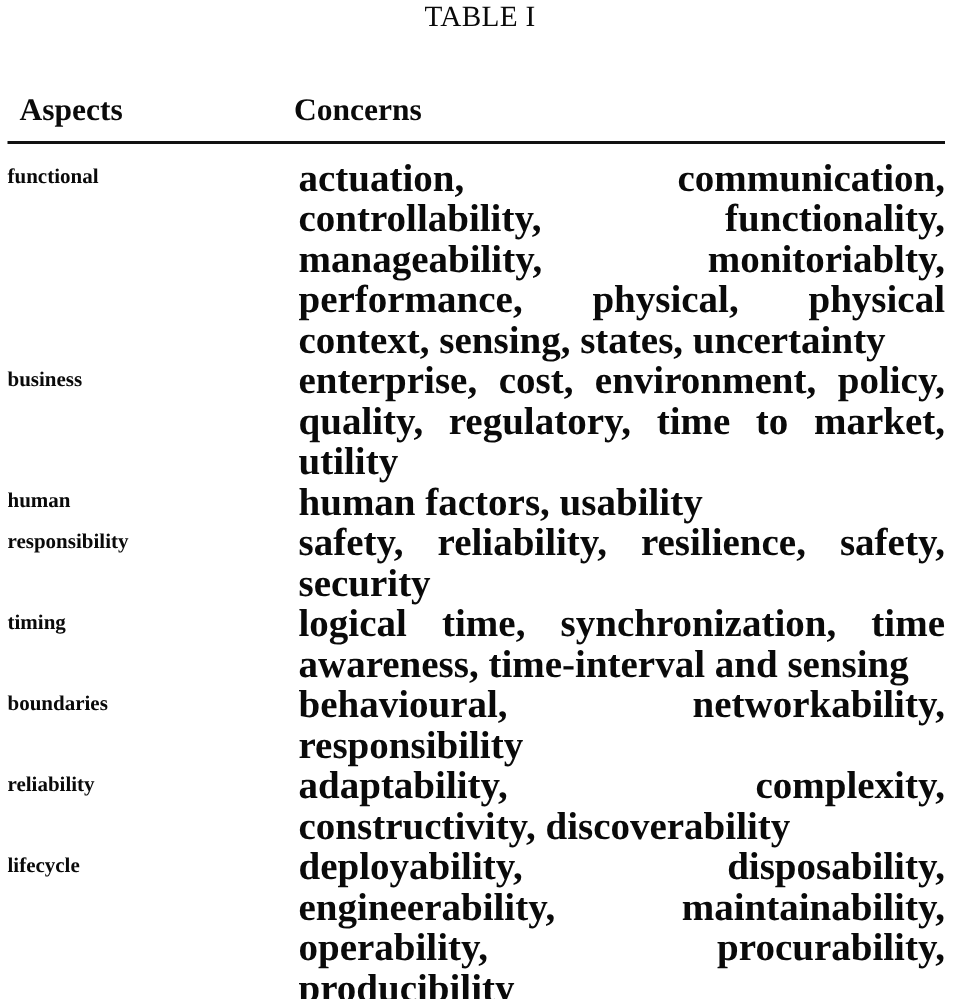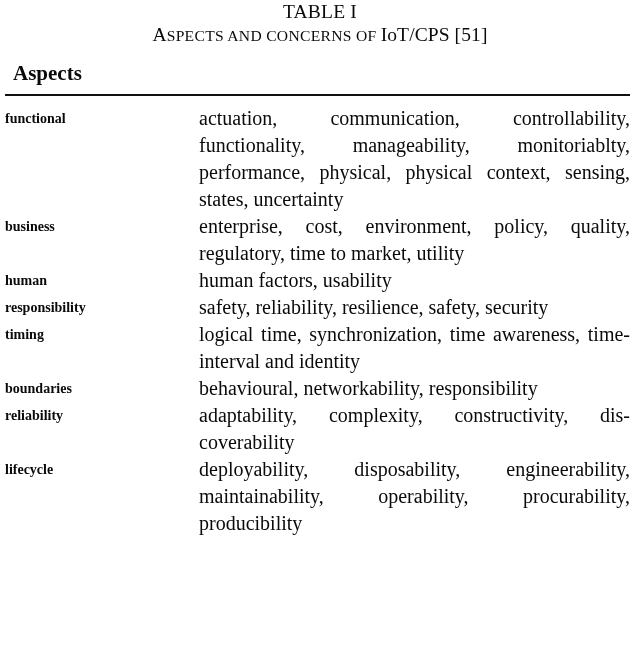--- a/index.html
+++ b/index.html
@@ -103,52 +103,51 @@
     font-weight: bold;
     font-size: 14px;
     line-height: 27px;
     padding-left: 9px;
     padding-top: 4px;
     padding-bottom: 4px;
     box-sizing: border-box;
     white-space: nowrap;
   }
   td.concern {
-    font-size: 20px;
+    font-size: 26px;
     line-height: 27px;
     text-align: justify;
     text-align-last: left;
     padding-top: 4px;
     padding-bottom: 4px;
     padding-right: 0px;
     hyphens: manual;
     box-sizing: border-box;
+    font-weight: bold;
   }
   
   td.concern .just {
     display: block;
     text-align: justify;
   }
 </style>
 </head>
 <body>
 
 <div class="page">
 
   <div class="caption">
     <div class="caption-line-1">TABLE I</div>
-    <div class="caption-line-2">
-      <span class="sc">A</span><span class="sc-small">spects and concerns of </span><span class="acronym">IoT/CPS [51]</span>
-    </div>
   </div>
 
   <div class="table-wrap">
 
     <div class="head-row">
       <div class="head-aspects">Aspects</div>
+      <div class="head-concerns">Concerns</div>
     </div>
 
     <div class="rule"></div>
     <div class="rule-gap"></div>
 
     <table class="data">
       <tbody>
         <tr>
           <td class="aspect">functional</td>
           <td class="concern">
@@ -169,21 +168,21 @@
         </tr>
         <tr>
           <td class="aspect">responsibility</td>
           <td class="concern">
               <span class="just">safety, reliability, resilience, safety, security</span>
             </td>
         </tr>
         <tr>
           <td class="aspect">timing</td>
           <td class="concern">
-              <span class="just">logical time, synchronization, time aware­ness, time-interval and identity</span>
+              <span class="just">logical time, synchronization, time aware­ness, time-interval and sensing</span>
             </td>
         </tr>
         <tr>
           <td class="aspect">boundaries</td>
           <td class="concern">
               <span class="just">behavioural, networkability, responsibility</span>
             </td>
         </tr>
         <tr>
           <td class="aspect">reliability</td>

